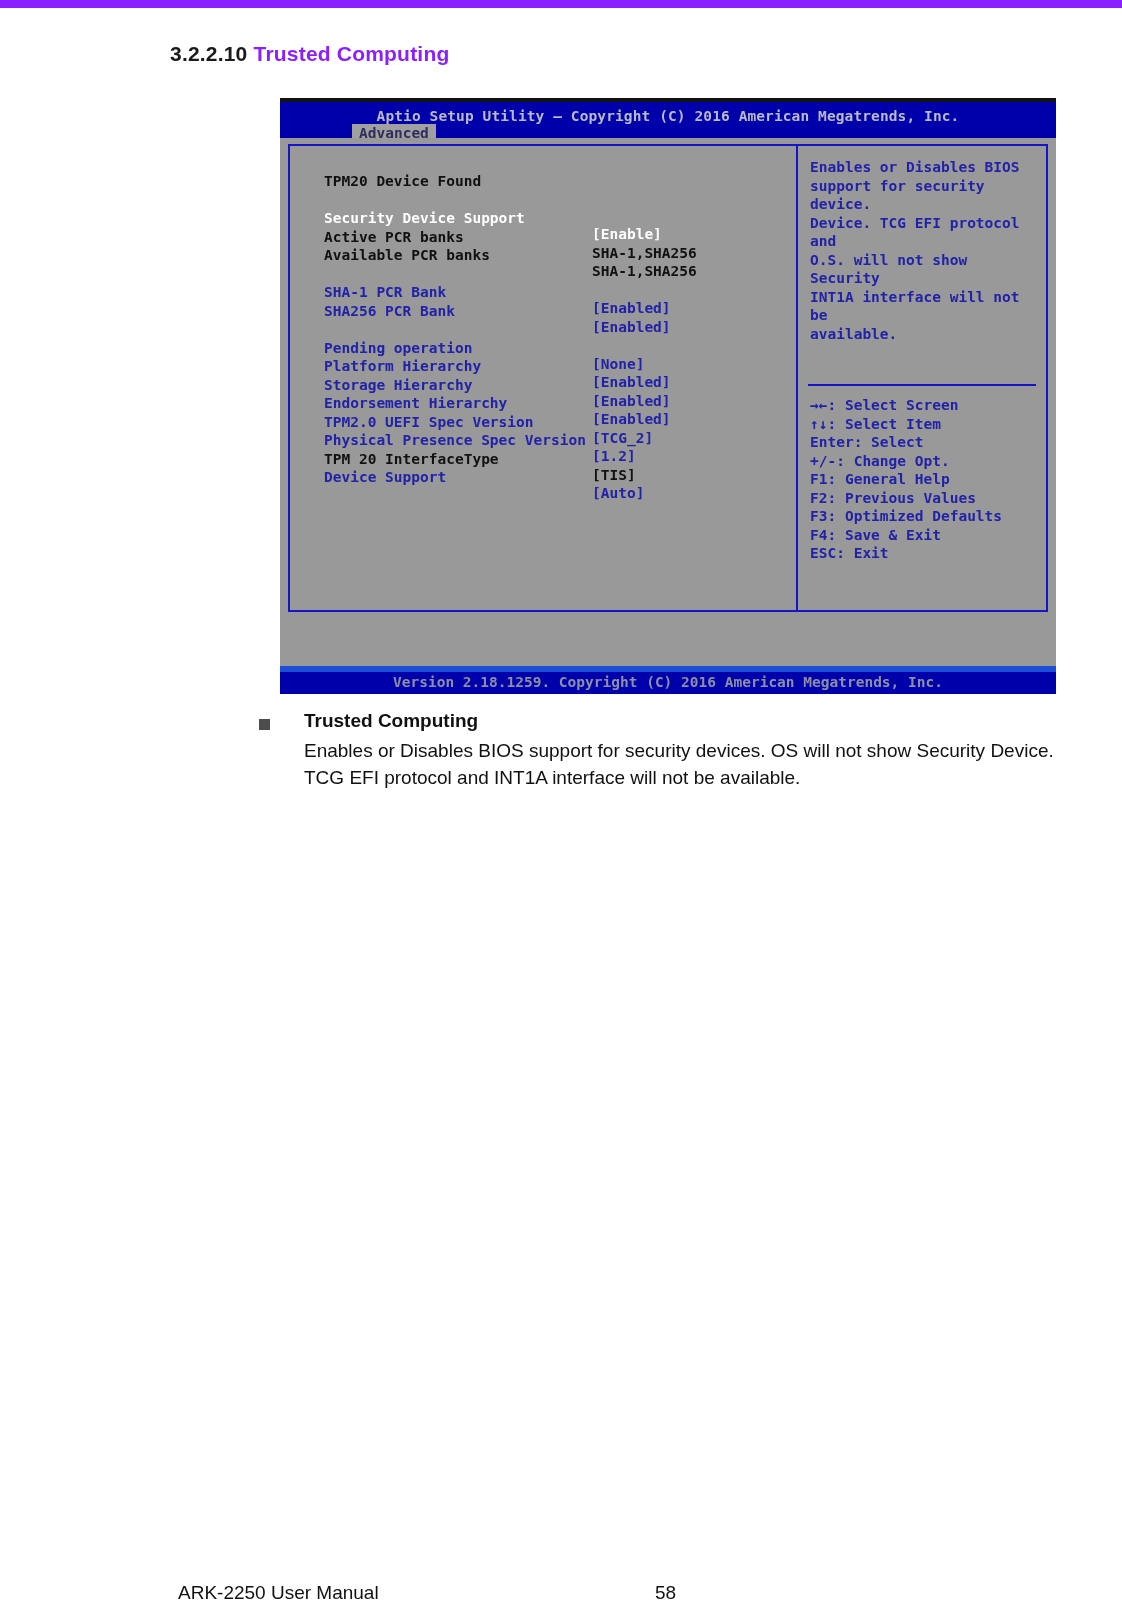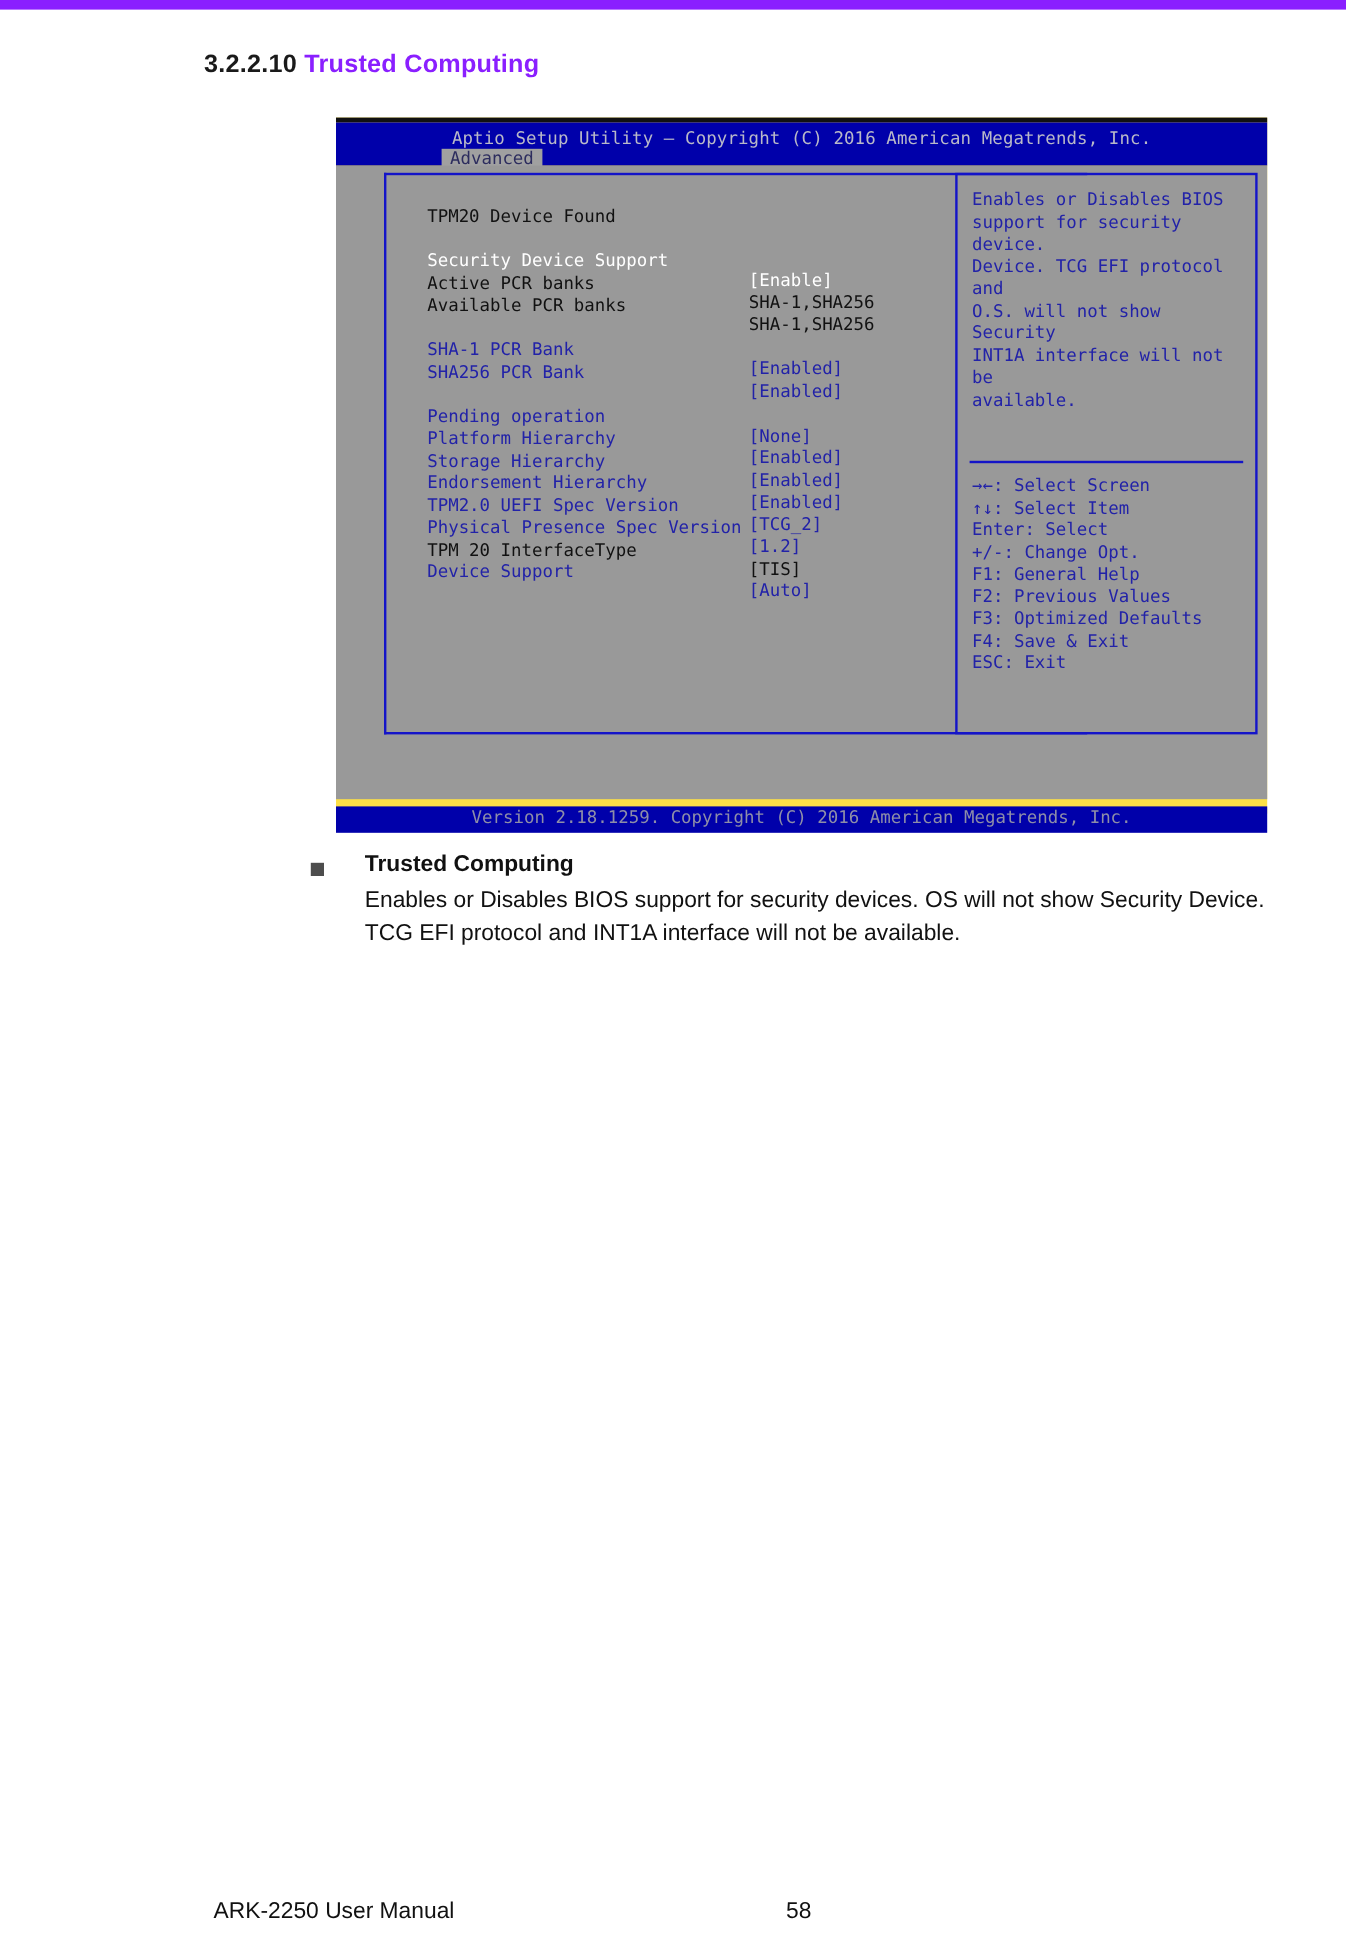--- a/index.html
+++ b/index.html
@@ -37,22 +37,23 @@
   .section-heading .num { color: #1a1a1a; }
   .section-heading .title { color: #8a1fff; }
 
   
   .bios-shot {
     position: absolute;
     left: 280px;
     top: 98px;
     width: 776px;
     height: 580px;
-    background: #fde047;
+    background: #1d4ed8;
     font-family: "DejaVu Sans Mono", "Liberation Mono", monospace;
+    font-weight: bold;
   }
   .bios-topline {
     position: absolute;
     left: 0; top: 0;
     width: 776px; height: 4px;
     background: #111111;
   }
   .bios-titlebar {
     position: absolute;
     left: 0; top: 4px;
@@ -64,21 +65,21 @@
     left: 0; top: 6px;
     width: 776px;
     text-align: center;
     color: #b9b9c8;
     font-size: 14.5px;
     letter-spacing: 0.1px;
     white-space: nowrap;
   }
   .bios-tabstrip {
     position: absolute;
-    left: 16px; top: 22px;
+    left: 0; top: 22px;
     width: 776px; height: 18px;
   }
   .bios-tab {
     position: absolute;
     left: 72px; top: 0;
     height: 18px;
     padding: 0 7px;
     background: #a0a0a0;
     color: #2d2d5e;
     font-size: 14.5px;
@@ -91,21 +92,20 @@
     width: 776px; height: 528px;
     background: #999999;
   }
   .panel-left {
     position: absolute;
     left: 8px; top: 6px;
     width: 586px; height: 468px;
     border: 2px solid #1414c8;
     border-right: none;
     box-sizing: border-box;
-    margin-left: 32px;
   }
   .panel-right {
     position: absolute;
     left: 516px; top: 6px;
     width: 252px; height: 468px;
     border: 2px solid #1414c8;
     border-left: 2px solid #1414c8;
     box-sizing: border-box;
   }
 

